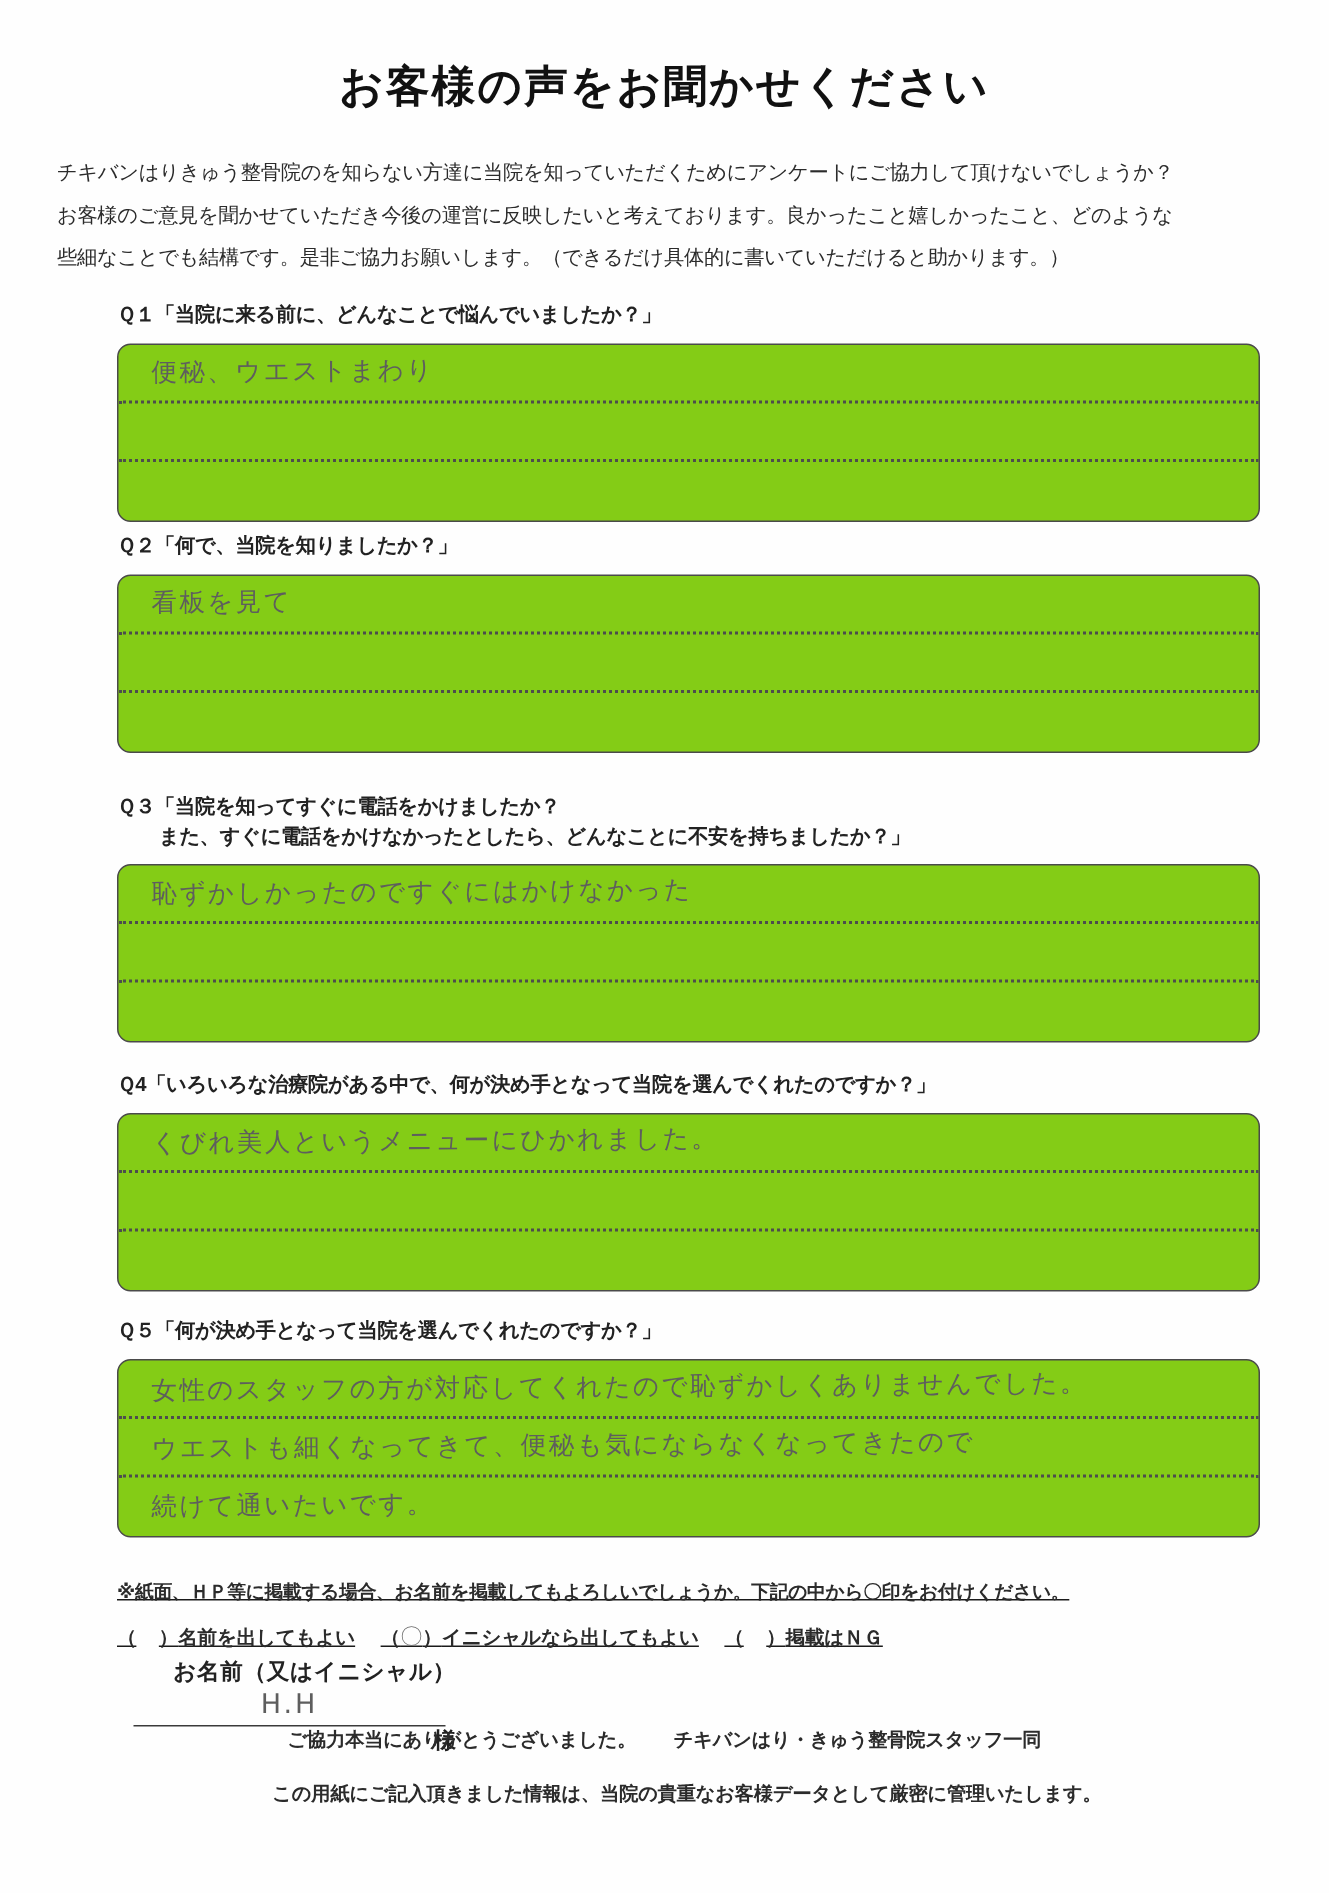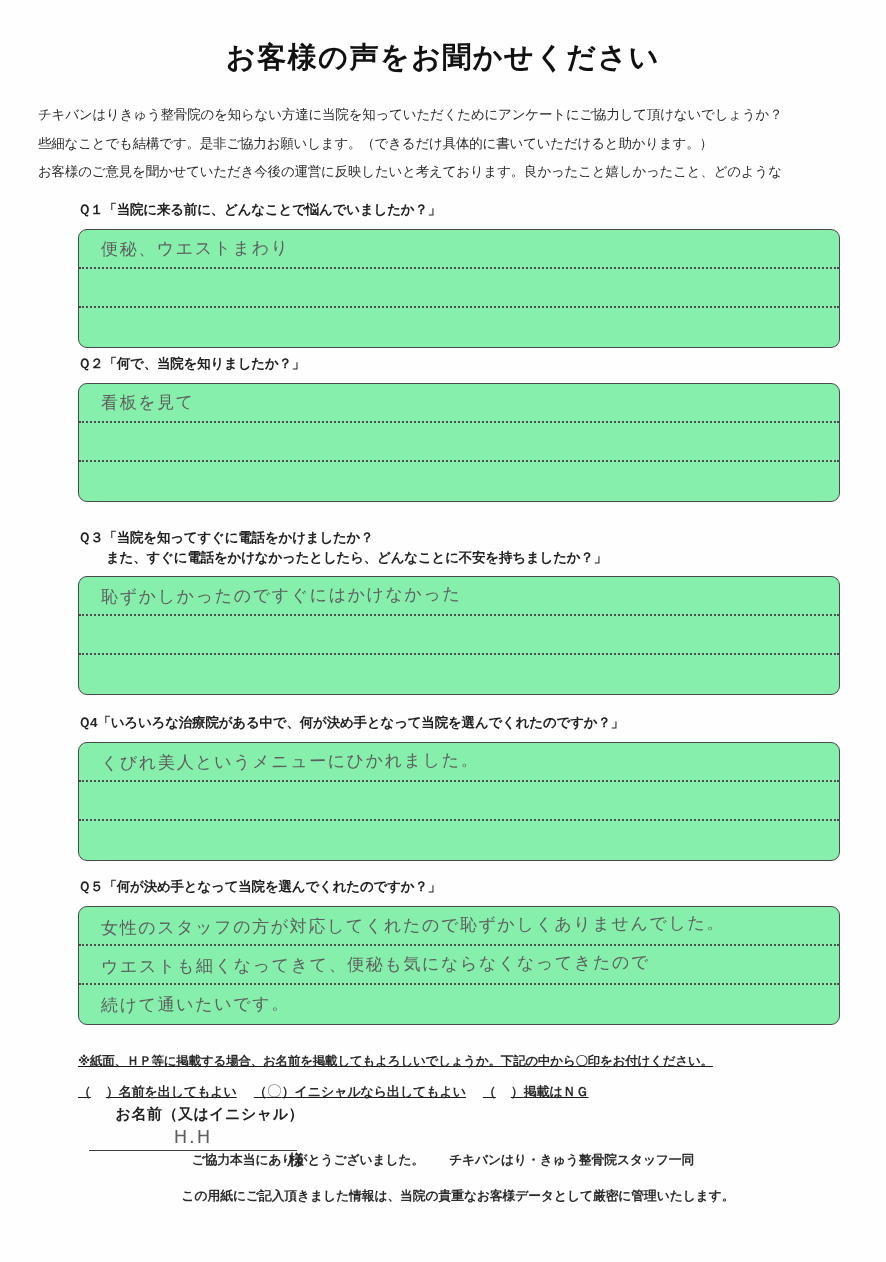--- a/index.html
+++ b/index.html
@@ -71,21 +71,21 @@
   }
   .qlabel.indent {
     padding-left: 28px;
   }
 
   
   .answer-box {
     margin-top: 9px;
     border: 1.4px solid #4a4a4a;
     border-radius: 9px;
-    background: #86efac;
+    background: #84cc16;
     box-sizing: border-box;
     overflow: hidden;
   }
   .answer-row {
     height: 39px;
     box-sizing: border-box;
     display: flex;
     align-items: center;
     padding-left: 22px;
     border-bottom: 2px dotted #4d4d4d;
@@ -202,22 +202,22 @@
 </style>
 </head>
 <body>
 
 <div class="sheet">
 
   <div class="title">お客様の声をお聞かせください</div>
 
   <div class="intro">
     <div class="intro-line">チキバンはりきゅう整骨院のを知らない方達に当院を知っていただくためにアンケートにご協力して頂けないでしょうか？</div>
+    <div class="intro-line">お客様のご意見を聞かせていただき今後の運営に反映したいと考えております。良かったこと嬉しかったこと、どのような</div>
     <div class="intro-line">些細なことでも結構です。是非ご協力お願いします。（できるだけ具体的に書いていただけると助かります。）</div>
-    <div class="intro-line">お客様のご意見を聞かせていただき今後の運営に反映したいと考えております。良かったこと嬉しかったこと、どのような</div>
   </div>
 
   <div class="qblock" style="top:200px;">
     <div class="qlabel">Ｑ１「当院に来る前に、どんなことで悩んでいましたか？」</div>
     <div class="answer-box">
       <div class="answer-row">
         <span class="handwriting">便秘、ウエストまわり</span>
       </div>
       <div class="answer-row">
         <span class="handwriting"></span>

